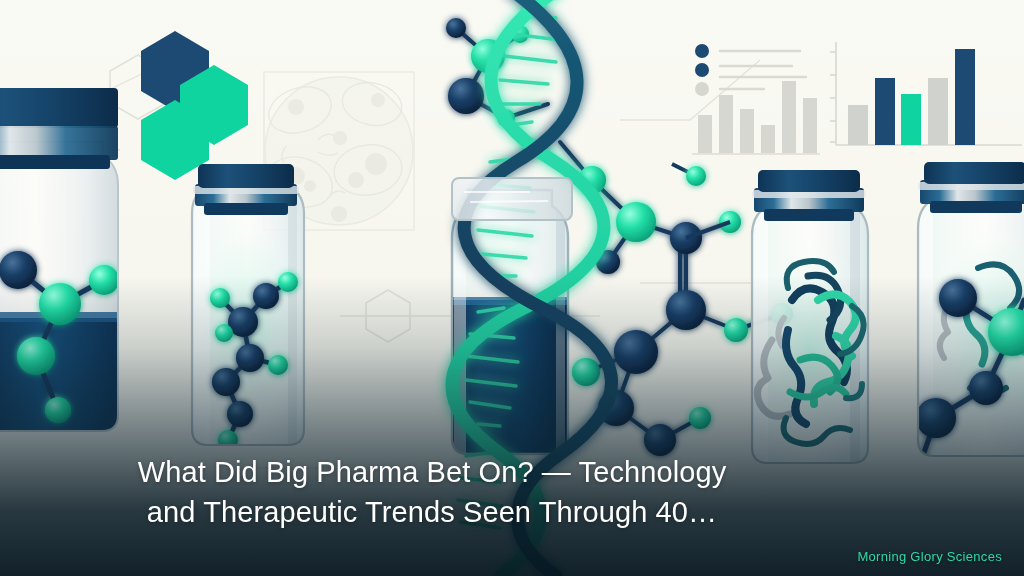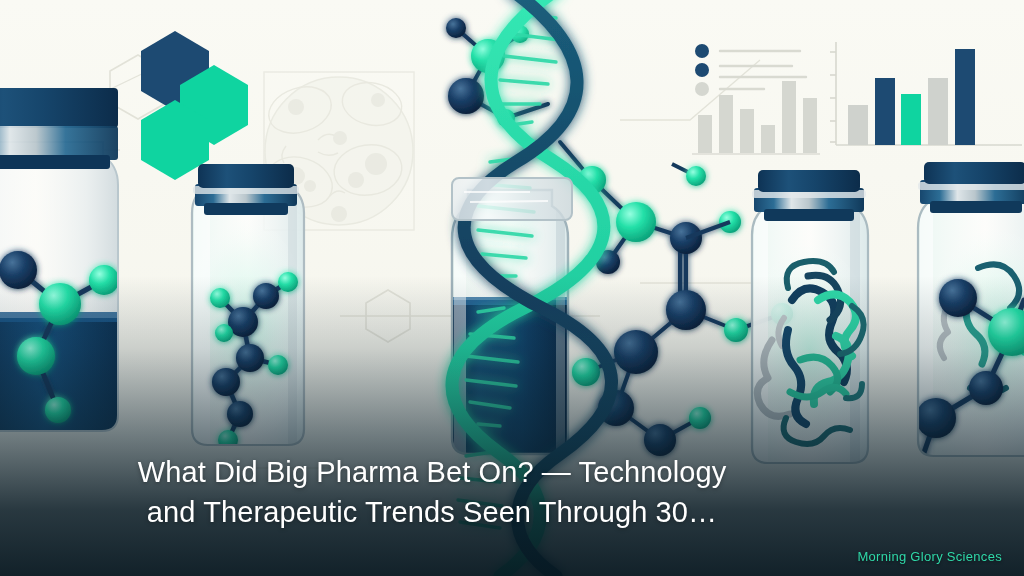--- a/index.html
+++ b/index.html
@@ -528,18 +528,18 @@
 
   <div class="scrim" style="background: linear-gradient(to bottom,
               rgba(10,31,43,0) 0%,
               rgba(10,31,43,0.18) 24%,
               rgba(10,31,43,0.55) 52%,
               rgba(8,26,36,0.86) 78%,
               rgba(6,22,31,0.95) 100%);"></div>
 
   <div class="title-block">
     <div class="title-line">What Did Big Pharma Bet On? — Technology</div>
-    <div class="title-line">and Therapeutic Trends Seen Through 30…</div>
+    <div class="title-line">and Therapeutic Trends Seen Through 40…</div>
   </div>
 
   <div class="brand">Morning Glory Sciences</div>
 
 </div>
 
 </body></html>

